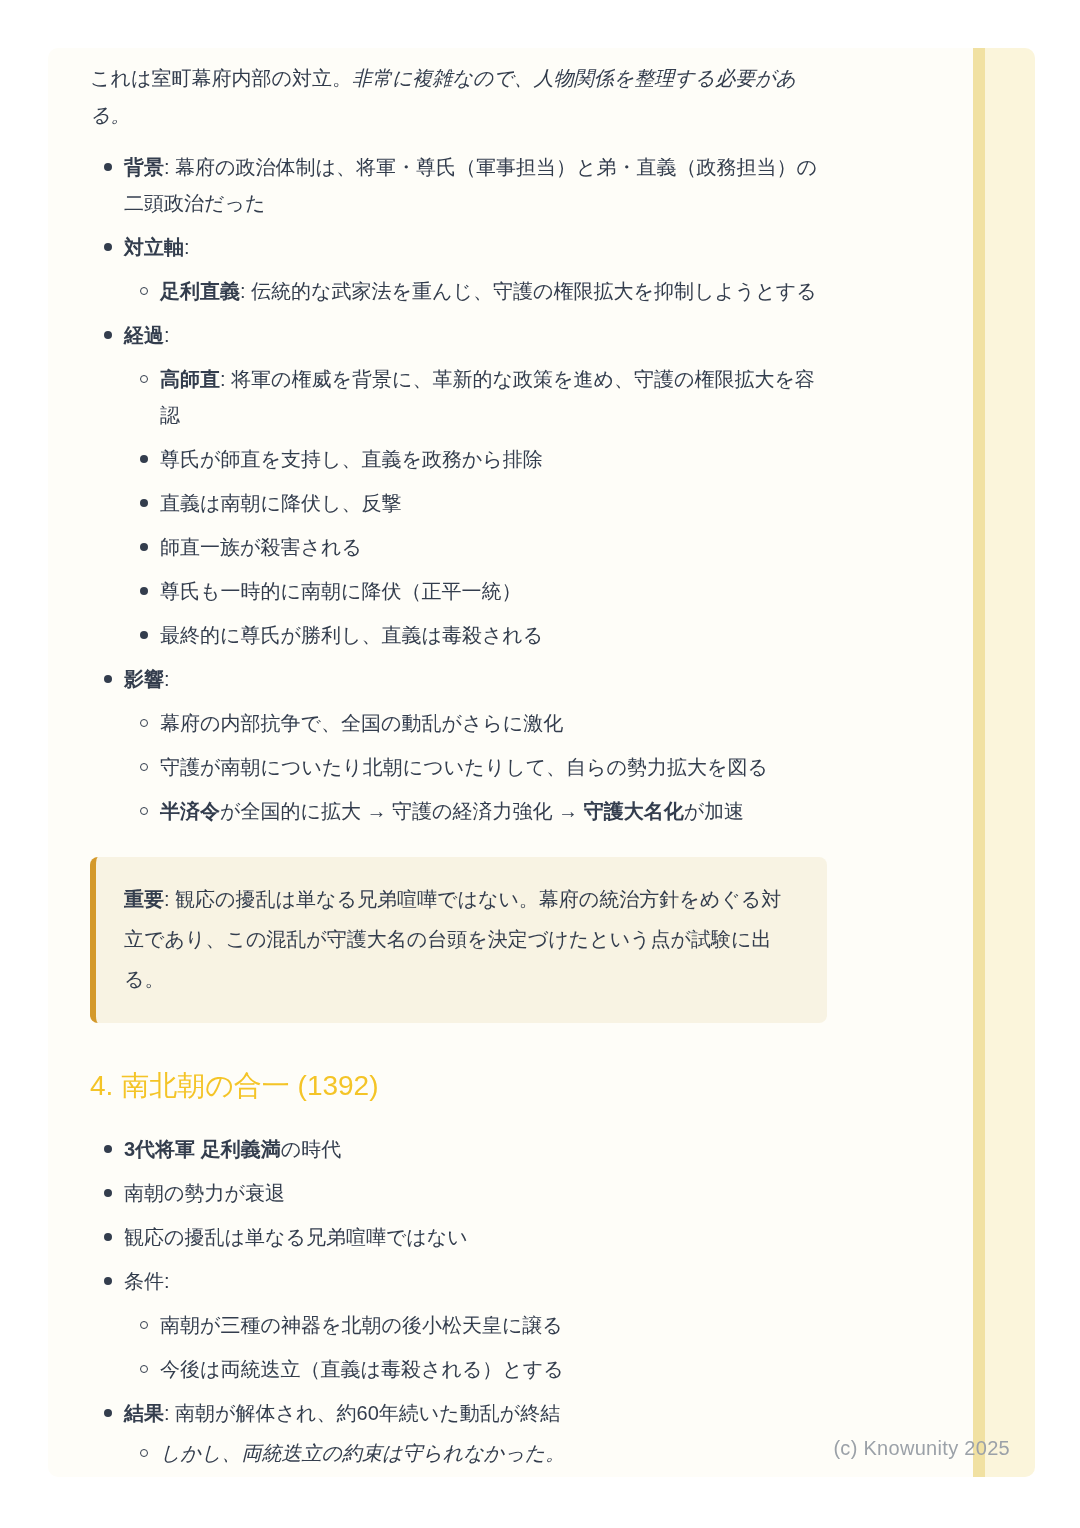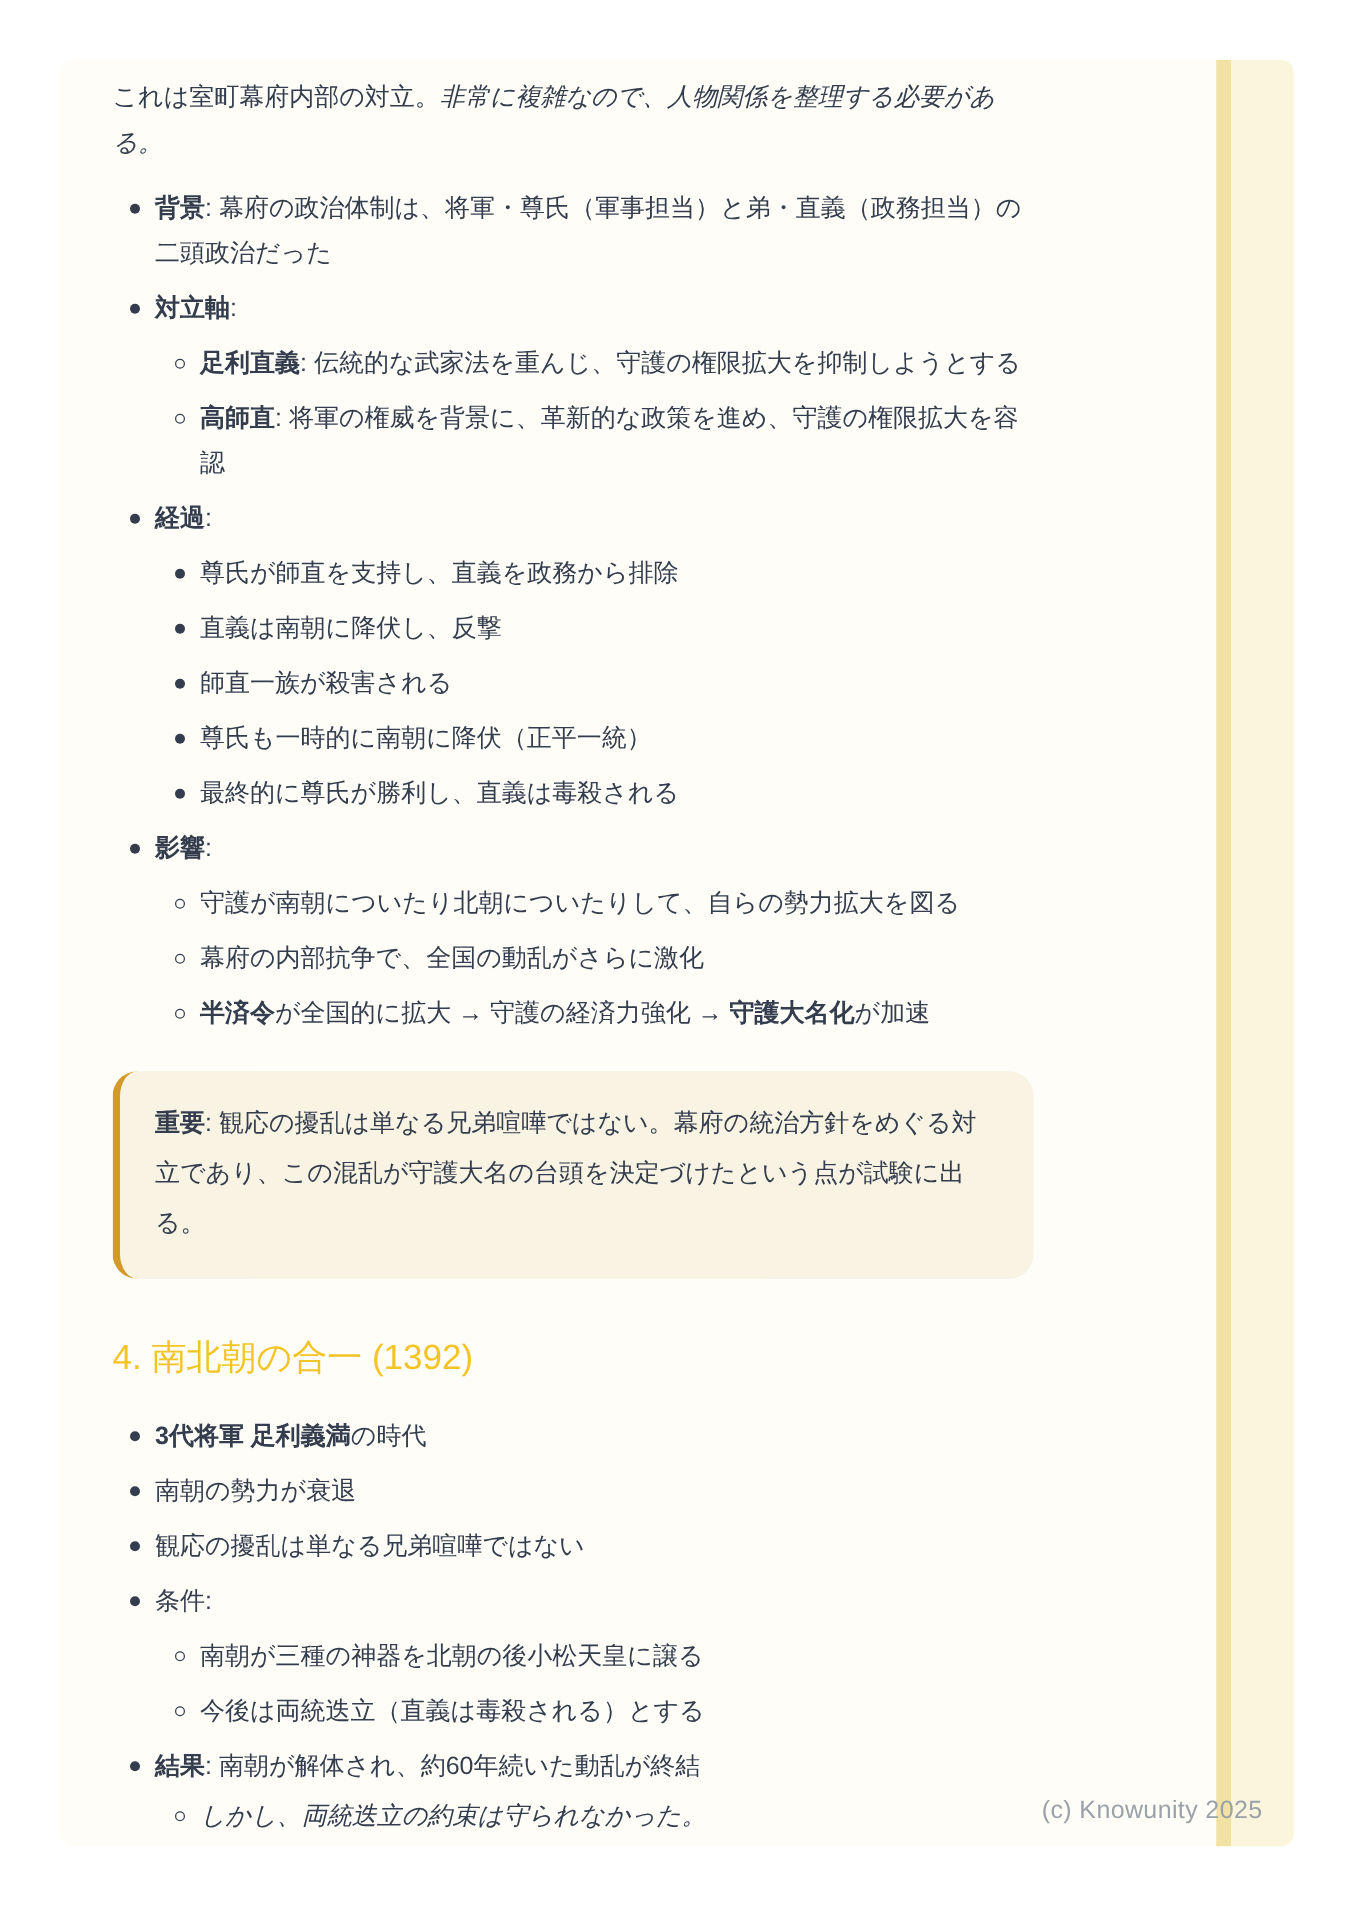--- a/index.html
+++ b/index.html
@@ -46,21 +46,21 @@
   .li.lvl2{padding-left:50px;}
   .marker{flex:0 0 auto;width:8px;height:8px;border-radius:50%;margin:14px 12px 0 0;}
   .marker.disc{background:var(--text);}
   .marker.circle{width:8px;height:8px;border:1.5px solid var(--text);background:transparent;}
   .li-body{flex:1 1 auto;}
   .run-b{font-weight:700;}
   .run-i{font-style:italic;}
   .callout{
     background:var(--callout-bg);
     border-left:6px solid var(--callout-border);
-    border-radius:20px;
+    border-radius:8px;
     padding:22px 36px 24px 28px;
     line-height:40px;
     margin:28px 0 0 0;
     width:737px;
   }
   .h2{
     font-size:28px;font-weight:400;color:var(--heading);
     margin:46px 0 28px 0;line-height:34px;
   }
   .footer-copy{
@@ -83,27 +83,27 @@
           <div class="li-body"><span class="run-b ">背景</span><span class="">: 幕府の政治体制は、将軍・尊氏（軍事担当）と弟・直義（政務担当）の二頭政治だった</span></div>
         </div>
         <div class="li lvl1">
           <div class="marker disc"></div>
           <div class="li-body"><span class="run-b ">対立軸</span><span class="">:</span></div>
         </div>
         <div class="li lvl2">
           <div class="marker circle"></div>
           <div class="li-body"><span class="run-b ">足利直義</span><span class="">: 伝統的な武家法を重んじ、守護の権限拡大を抑制しようとする</span></div>
         </div>
+        <div class="li lvl1">
+          <div class="marker disc"></div>
+          <div class="li-body"><span class="run-b ">経過</span><span class="">:</span></div>
+        </div>
         <div class="li lvl2">
           <div class="marker circle"></div>
           <div class="li-body"><span class="run-b ">高師直</span><span class="">: 将軍の権威を背景に、革新的な政策を進め、守護の権限拡大を容認</span></div>
-        </div>
-        <div class="li lvl1">
-          <div class="marker disc"></div>
-          <div class="li-body"><span class="run-b ">経過</span><span class="">:</span></div>
         </div>
         <div class="li lvl2">
           <div class="marker disc"></div>
           <div class="li-body"><span class="">尊氏が師直を支持し、直義を政務から排除</span></div>
         </div>
         <div class="li lvl2">
           <div class="marker disc"></div>
           <div class="li-body"><span class="">直義は南朝に降伏し、反撃</span></div>
         </div>
         <div class="li lvl2">
@@ -117,25 +117,25 @@
         <div class="li lvl2">
           <div class="marker disc"></div>
           <div class="li-body"><span class="">最終的に尊氏が勝利し、直義は毒殺される</span></div>
         </div>
         <div class="li lvl1">
           <div class="marker disc"></div>
           <div class="li-body"><span class="run-b ">影響</span><span class="">:</span></div>
         </div>
         <div class="li lvl2">
           <div class="marker circle"></div>
-          <div class="li-body"><span class="">守護が南朝についたり北朝についたりして、自らの勢力拡大を図る</span></div>
+          <div class="li-body"><span class="">幕府の内部抗争で、全国の動乱がさらに激化</span></div>
         </div>
         <div class="li lvl2">
           <div class="marker circle"></div>
-          <div class="li-body"><span class="">幕府の内部抗争で、全国の動乱がさらに激化</span></div>
+          <div class="li-body"><span class="">守護が南朝についたり北朝についたりして、自らの勢力拡大を図る</span></div>
         </div>
         <div class="li lvl2">
           <div class="marker circle"></div>
           <div class="li-body"><span class="run-b ">半済令</span><span class="">が全国的に拡大 → 守護の経済力強化 → </span><span class="run-b ">守護大名化</span><span class="">が加速</span></div>
         </div>
         <div class="callout"><span class="run-b ">重要</span><span class="">: 観応の擾乱は単なる兄弟喧嘩ではない。幕府の統治方針をめぐる対立であり、この混乱が守護大名の台頭を決定づけたという点が試験に出る。</span></div>
         <div class="h2"><span class="">4. 南北朝の合一 (1392)</span></div>
         <div class="li lvl1">
           <div class="marker disc"></div>
           <div class="li-body"><span class="run-b ">3代将軍 足利義満</span><span class="">の時代</span></div>

